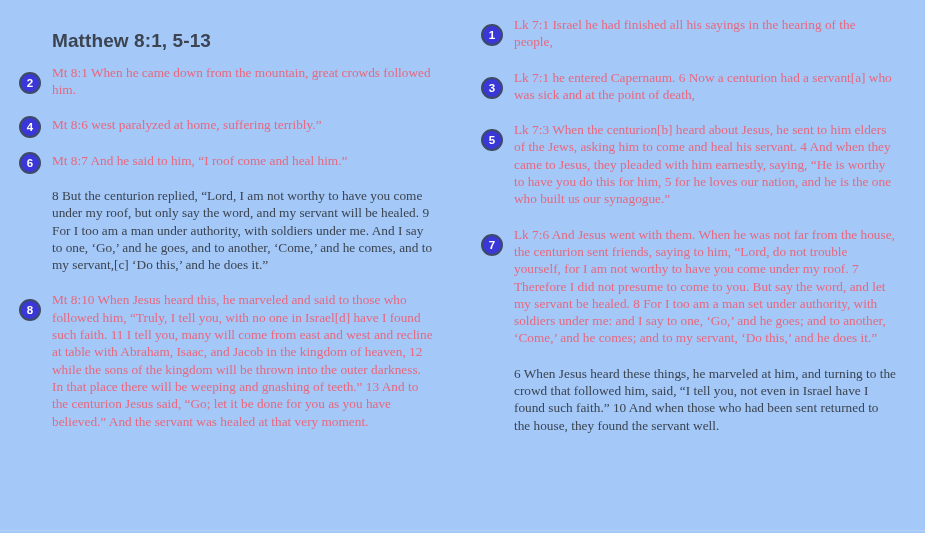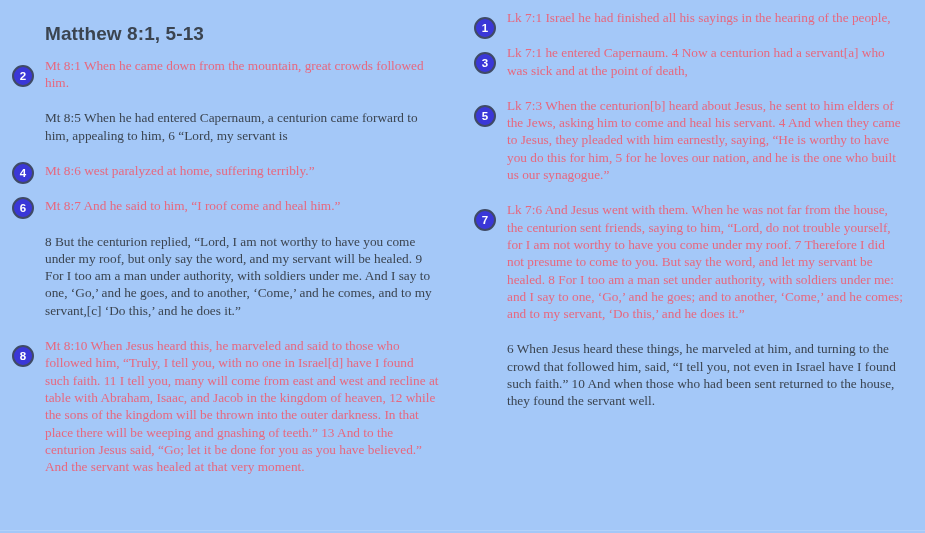--- a/index.html
+++ b/index.html
@@ -35,21 +35,21 @@
     right: 0;
     bottom: 2px;
     height: 1px;
     background: #b4d2fa;
     pointer-events: none;
   }
 
   .column {
     width: 462px;
     box-sizing: border-box;
-    padding: 9px;
+    padding: 16px;
     position: relative;
   }
 
   .column-inner {
     padding-left: 36px;
     padding-right: 12px;
     box-sizing: border-box;
   }
 
   .column-title {
@@ -113,24 +113,20 @@
 
   <div class="column">
     <div class="column-inner">
       <h2 class="column-title">Matthew 8:1, 5-13</h2>
 
       <div class="verse-block highlight">
         <span class="marker">2</span>
         <span class="verse-text">Mt 8:1 When he came down from the mountain, great crowds followed him.</span>
       </div>
 
-      <div class="verse-block no-marker">
-
-        <span class="verse-text">Mt 8:5 When he had entered Capernaum, a centurion came forward to him, appealing to him, 6 “Lord, my servant is</span>
-      </div>
 
       <div class="verse-block highlight">
         <span class="marker single-line">4</span>
         <span class="verse-text">Mt 8:6 west paralyzed at home, suffering terribly.”</span>
       </div>
 
       <div class="verse-block highlight">
         <span class="marker single-line">6</span>
         <span class="verse-text">Mt 8:7 And he said to him, “I roof come and heal him.”</span>
       </div>
@@ -150,21 +146,21 @@
   <div class="column">
     <div class="column-inner">
 
       <div class="verse-block highlight">
         <span class="marker">1</span>
         <span class="verse-text">Lk 7:1 Israel he had finished all his sayings in the hearing of the people,</span>
       </div>
 
       <div class="verse-block highlight">
         <span class="marker">3</span>
-        <span class="verse-text">Lk 7:1 he entered Capernaum. 4 Now a centurion had a servant[a] who was sick and at the point of death,</span>
+        <span class="verse-text">Lk 7:1 he entered Capernaum. 6 Now a centurion had a servant[a] who was sick and at the point of death,</span>
       </div>
 
 
       <div class="verse-block highlight">
         <span class="marker">5</span>
         <span class="verse-text">Lk 7:3 When the centurion[b] heard about Jesus, he sent to him elders of the Jews, asking him to come and heal his servant. 4 And when they came to Jesus, they pleaded with him earnestly, saying, “He is worthy to have you do this for him, 5 for he loves our nation, and he is the one who built us our synagogue.”</span>
       </div>
 
       <div class="verse-block highlight">
         <span class="marker">7</span>

